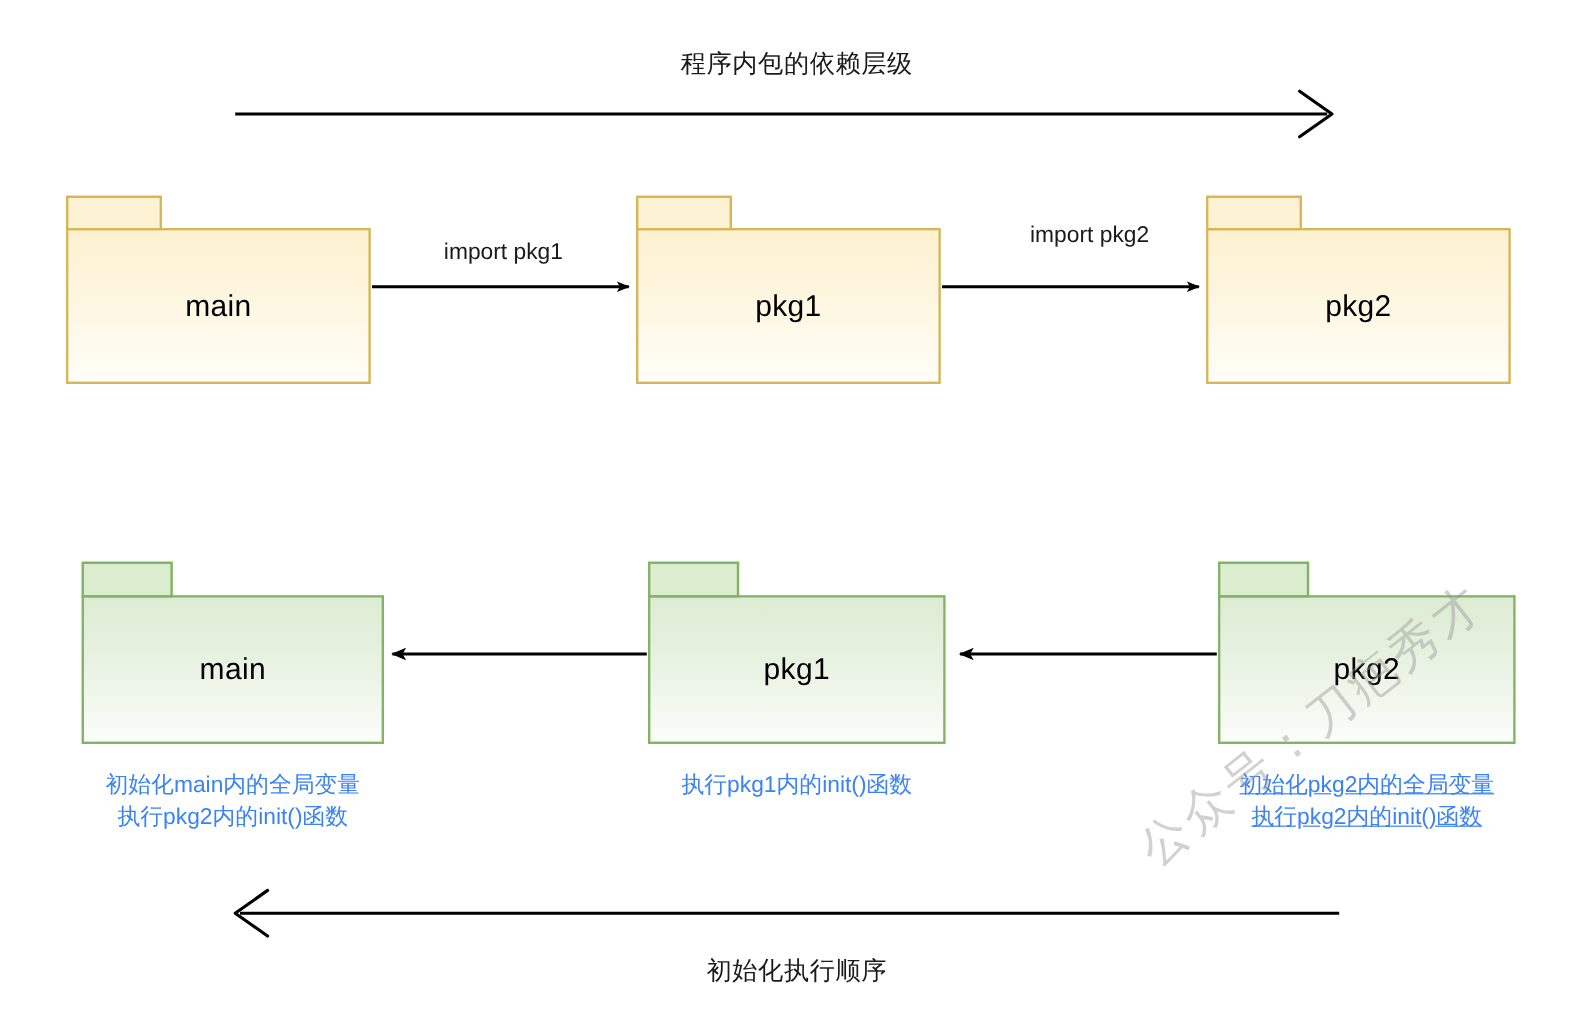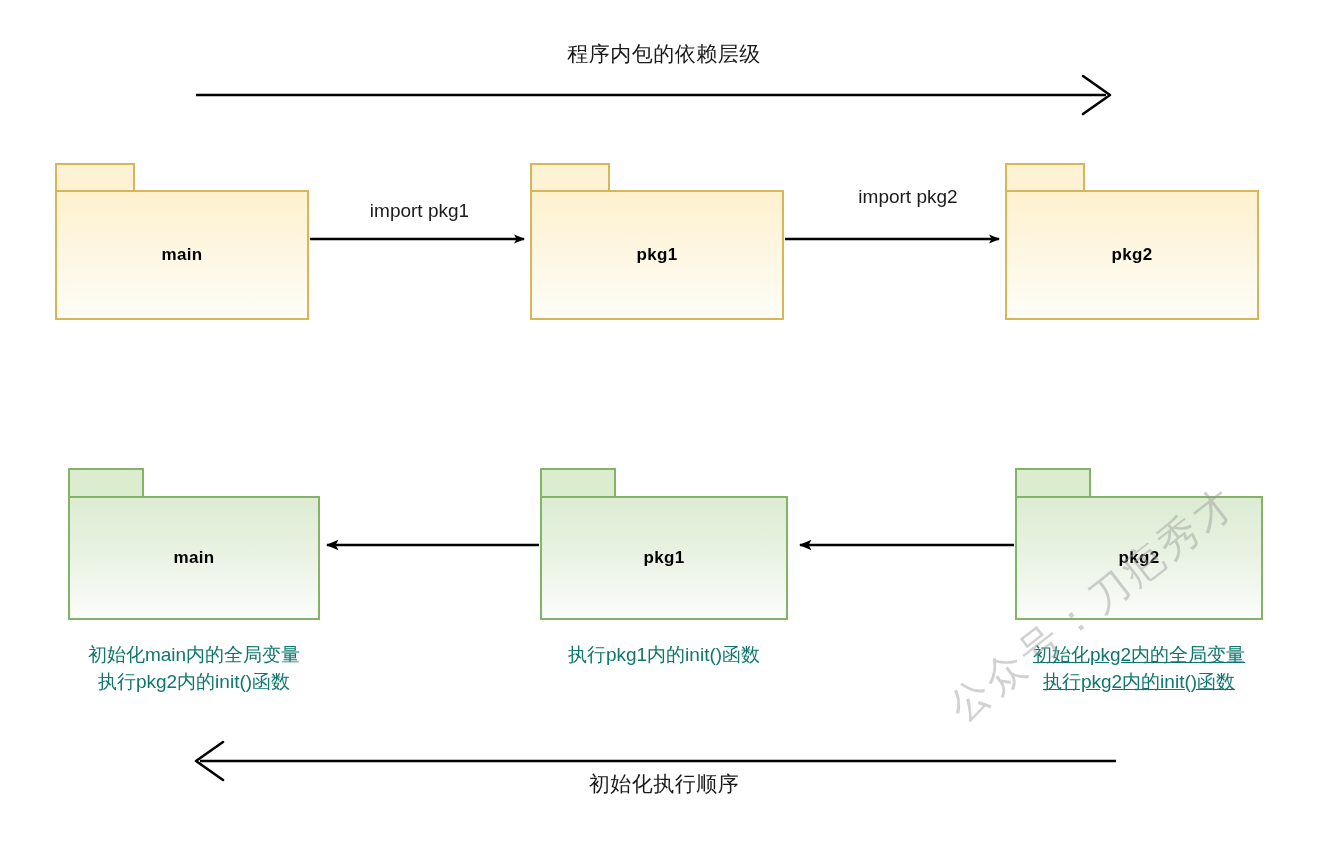--- a/index.html
+++ b/index.html
@@ -50,22 +50,22 @@
     position: absolute;
     left: 0;
     box-sizing: border-box;
     border-style: solid;
     border-width: 2px;
     display: flex;
     align-items: center;
     justify-content: center;
   }
   .pkg .label {
-    font-size: 17px;
-    font-weight: bold;
+    font-size: 25px;
+    font-weight: normal;
     color: #000000;
     letter-spacing: 0.3px;
   }
 
   
   .pkg.amber .tab {
     border-color: #d6b656;
     background: #fdf3d4;
   }
   .pkg.amber .body {
@@ -101,21 +101,21 @@
     white-space: nowrap;
     text-align: center;
   }
 
   
   .note {
     position: absolute;
     text-align: center;
     font-size: 19px;
     line-height: 27px;
-    color: #0f766e;
+    color: #3b82f6;
     white-space: nowrap;
   }
   .note .ln { display: block; }
 
   
   #watermark {
     position: absolute;
     left: 958px;
     top: 600px;
     width: 320px;
@@ -197,21 +197,21 @@
 
   <div class="note" style="left:484px; top:641px; width:360px;">
     <span class="ln">执行pkg1内的init()函数</span>
   </div>
 
   <div class="note" style="left:959px; top:641px; width:360px;text-decoration:underline;">
     <span class="ln">初始化pkg2内的全局变量</span>
     <span class="ln">执行pkg2内的init()函数</span>
   </div>
 
-  <div class="caption" style="left:414px; top:770px; width:500px;">初始化执行顺序</div>
+  <div class="caption" style="left:414px; top:796px; width:500px;">初始化执行顺序</div>
 
   <div id="watermark">
     <div class="wm-text">公众号：刀疤秀才</div>
   </div>
 
   <svg id="arrows" viewBox="0 0 1328 858" width="1328" height="858" xmlns="http://www.w3.org/2000/svg">
     <defs>
       <marker id="solid-right" markerWidth="12" markerHeight="12" refX="10" refY="5" orient="auto" markerUnits="userSpaceOnUse">
         <path d="M0,0.6 L11,5 L0,9.4 L2.6,5 Z" fill="#000000"></path>
       </marker>

